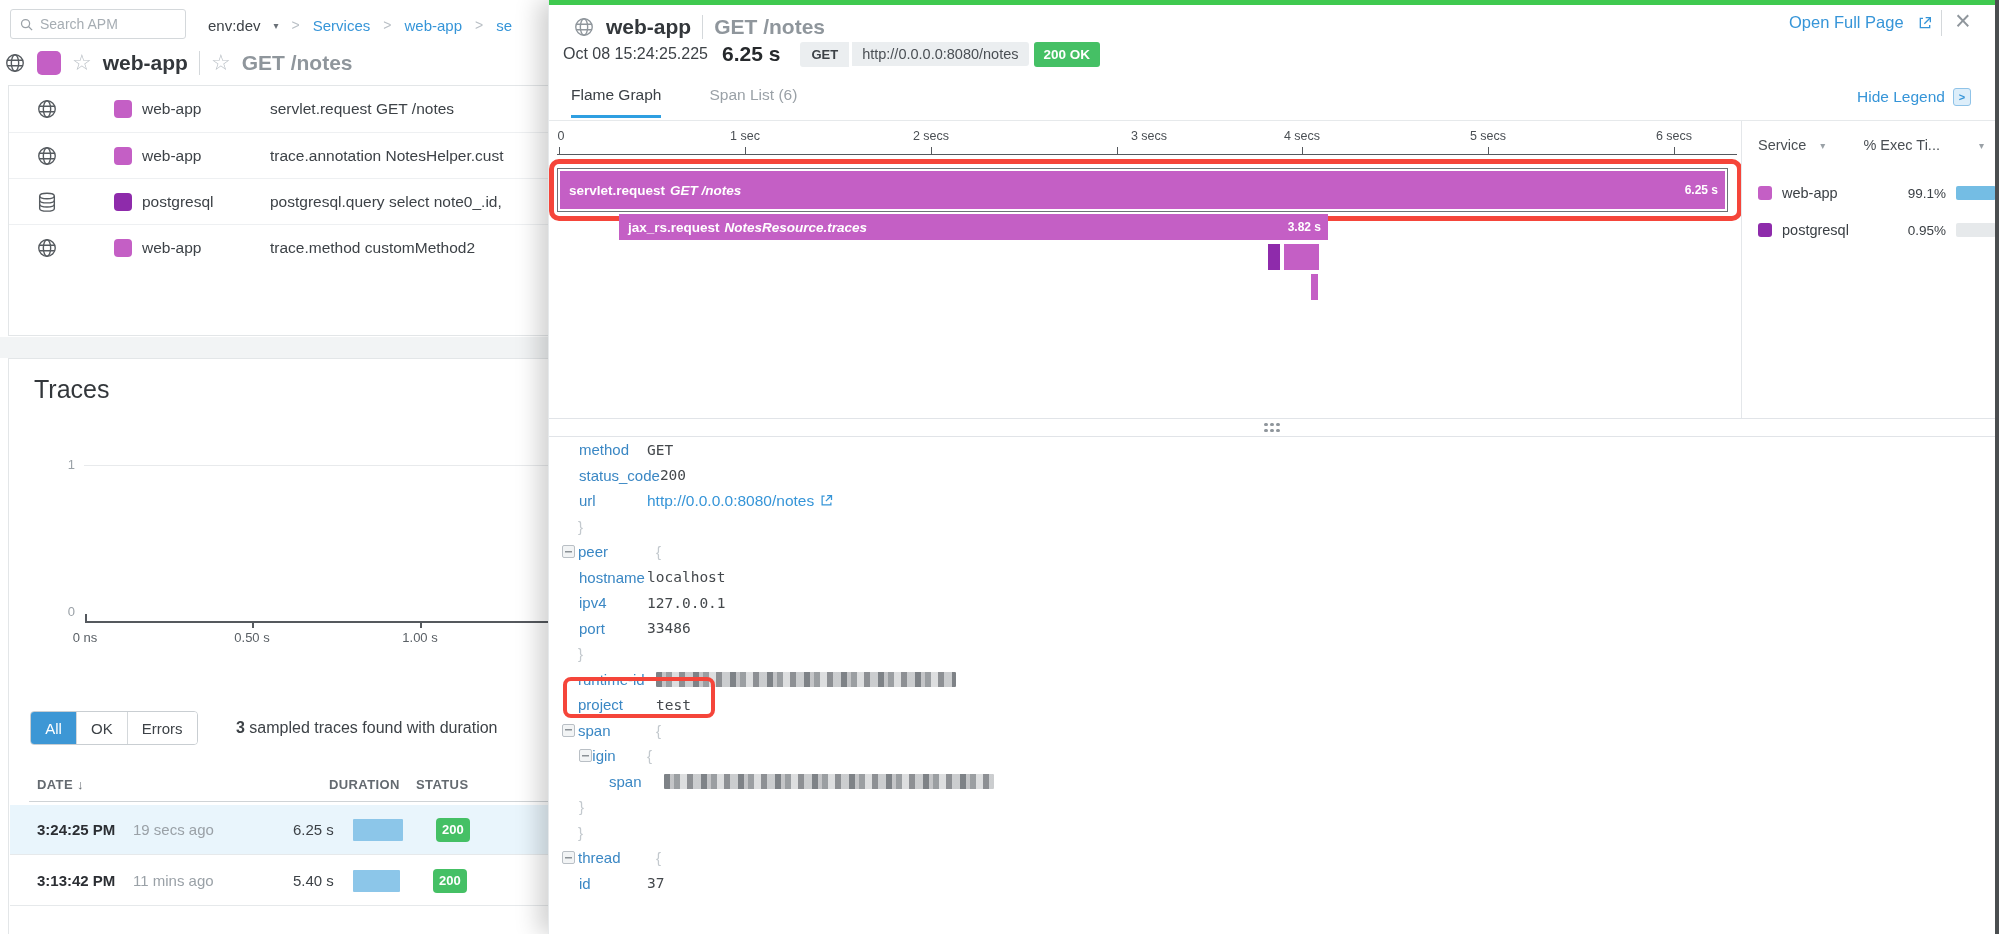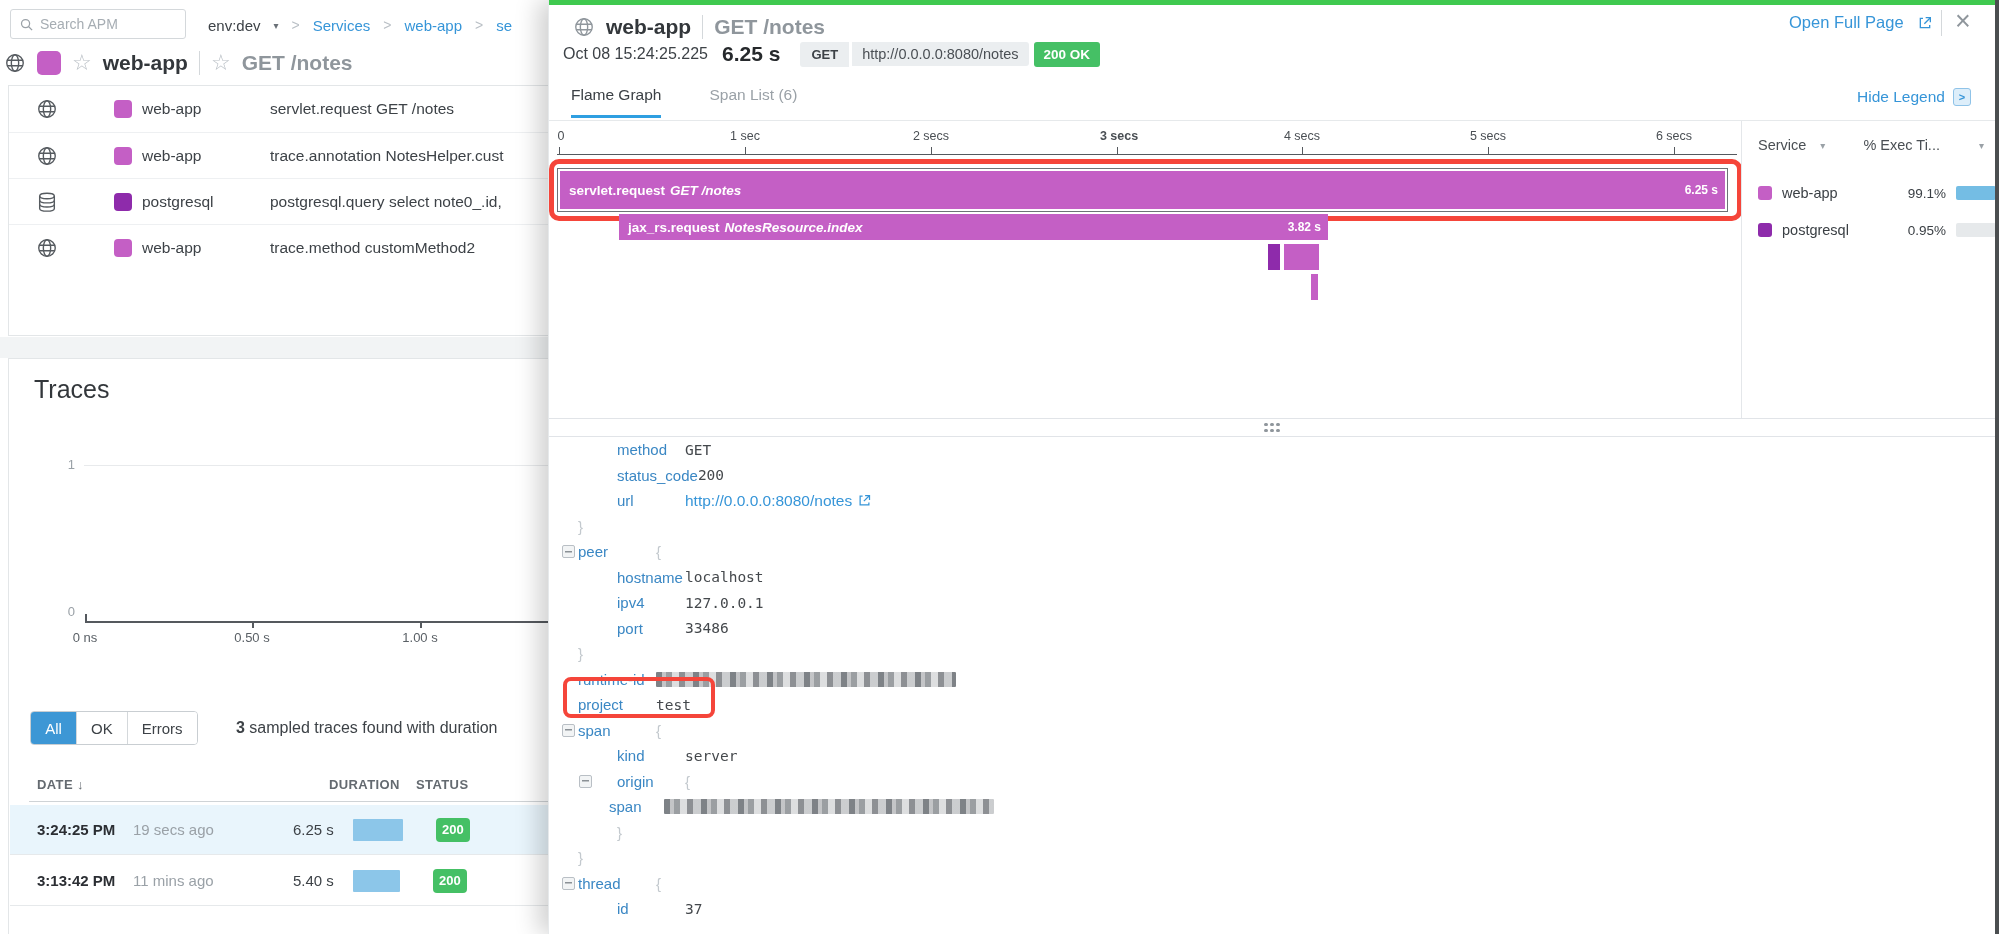--- a/index.html
+++ b/index.html
@@ -118,21 +118,21 @@
   .lg-pct { margin-left: auto; font-size: 13.5px; color: #3b4045; }
   .lg-bar { width: 40px; height: 14px; border-radius: 2px; margin-left: 10px; }
   .lgbar-blue { background: #74bde4; } .lgbar-gray { background: #e6e9eb; }
 
   .splitter { position: absolute; left: 0; right: 0; top: 418px; height: 19px; background: #fff; border-top: 1px solid #e1e4e8; border-bottom: 1px solid #e1e4e8; display: flex; align-items: center; justify-content: center; cursor: row-resize; }
   .grip { display: grid; grid-template-columns: repeat(3, 4px); grid-template-rows: repeat(2, 4px); gap: 2px; }
   .grip i { width: 3.5px; height: 3.5px; border-radius: 50%; background: #8f969c; }
 
   .details { position: absolute; left: 0; right: 0; top: 437px; bottom: 0; overflow: hidden; }
   .trow { position: relative; height: 25.5px; display: flex; align-items: center; }
-  .trow.i1 { padding-left: 29px; } .trow.i2 { padding-left: 68px; } .trow.i3 { padding-left: 60px; }
+  .trow.i1 { padding-left: 29px; } .trow.i2 { padding-left: 30px; } .trow.i3 { padding-left: 60px; }
   .tkey { color: #3a87c4; font-size: 15px; cursor: pointer; }
   .i1 > .tkey { min-width: 78px; } .i2 > .tkey { min-width: 68px; } .i3 > .tkey { min-width: 55px; }
   .tval { font-family: "DejaVu Sans Mono", monospace; font-size: 14.5px; color: #44484c; }
   .tval.link { color: #3695d8; font-family: "Liberation Sans", sans-serif; font-size: 15.5px; cursor: pointer; }
   .brace { color: #c3c9ce; font-size: 15px; }
   .minus-icon { position: absolute; left: 13px; top: 6px; width: 13px; height: 13px; border: 1px solid #b9bfc5; border-radius: 2px; background: linear-gradient(#8b9196,#8b9196) center/7px 1.5px no-repeat, #f2f4f5; cursor: pointer; }
   .i2 .minus-icon { left: 30px; }
   .ext-icon { width: 15px; height: 15px; margin-left: 5px; color: #3695d8; }
   .redacted { height: 15px; border-radius: 1px; background-image:
       linear-gradient(90deg, rgba(75,80,86,.65) 0 6px, rgba(75,80,86,.18) 6px 10px, rgba(75,80,86,.45) 10px 16px, rgba(75,80,86,0) 16px 23px, rgba(75,80,86,.55) 23px 29px, rgba(75,80,86,.12) 29px 37px),
@@ -321,21 +321,21 @@
     <div class="tabbar-line"></div>
     <div class="hide-legend">
       <span>Hide Legend</span>
       <span class="hl-icon">&gt;</span>
     </div>
 
     <div class="flame">
       <div class="fx-label" style="left:12px;">0</div>
       <div class="fx-label" style="left:196px;">1 sec</div>
       <div class="fx-label" style="left:382px;">2 secs</div>
-      <div class="fx-label" style="left:570px;font-weight:bold;">3 secs</div>
+      <div class="fx-label" style="left:600px;">3 secs</div>
       <div class="fx-label" style="left:753px;">4 secs</div>
       <div class="fx-label" style="left:939px;">5 secs</div>
       <div class="fx-label" style="left:1125px;">6 secs</div>
       <div class="fx-tick" style="left:10px;"></div>
         <div class="fx-tick" style="left:196px;"></div>
         <div class="fx-tick" style="left:382px;"></div>
         <div class="fx-tick" style="left:568px;"></div>
         <div class="fx-tick" style="left:753px;"></div>
         <div class="fx-tick" style="left:939px;"></div>
         <div class="fx-tick" style="left:1125px;"></div>
@@ -344,21 +344,21 @@
       <div class="fl-redbox"></div>
       <div class="fl-root-frame">
         <div class="fl-bar">
           <span class="fl-name">servlet.request</span>
           <span class="fl-detail">GET /notes</span>
           <span class="fl-time">6.25 s</span>
         </div>
       </div>
       <div class="fl-child fl-bar">
         <span class="fl-name">jax_rs.request</span>
-        <span class="fl-detail">NotesResource.index</span>
+        <span class="fl-detail">NotesResource.traces</span>
         <span class="fl-time">3.82 s</span>
       </div>
       <div class="fl-block b-purple" style="left:719px; top:123px; width:12px; height:26px;"></div>
       <div class="fl-block b-magenta" style="left:735px; top:123px; width:35px; height:26px;"></div>
       <div class="fl-block b-magenta" style="left:762px; top:153px; width:7px;  height:26px;"></div>
     </div>
 
     <div class="legend-div"></div>
     <div class="legend">
       <div class="lg-head">
@@ -440,24 +440,20 @@
       <div class="trow i1">
           <span class="tkey">project</span>
           <span class="tval">test</span>
         </div>
       <div class="trow i1">
           <span class="minus-icon"></span>
           <span class="tkey">span</span>
           <span class="brace">{</span>
         </div>
       <div class="trow i2">
-          <span class="tkey">kind</span>
-          <span class="tval">server</span>
-        </div>
-      <div class="trow i2">
           <span class="minus-icon"></span>
           <span class="tkey">origin</span>
           <span class="brace">{</span>
         </div>
       <div class="trow i3">
           <span class="tkey">span</span>
           <span class="tval redacted w330"></span>
         </div>
       <div class="trow i2">
           <span class="brace">}</span>

